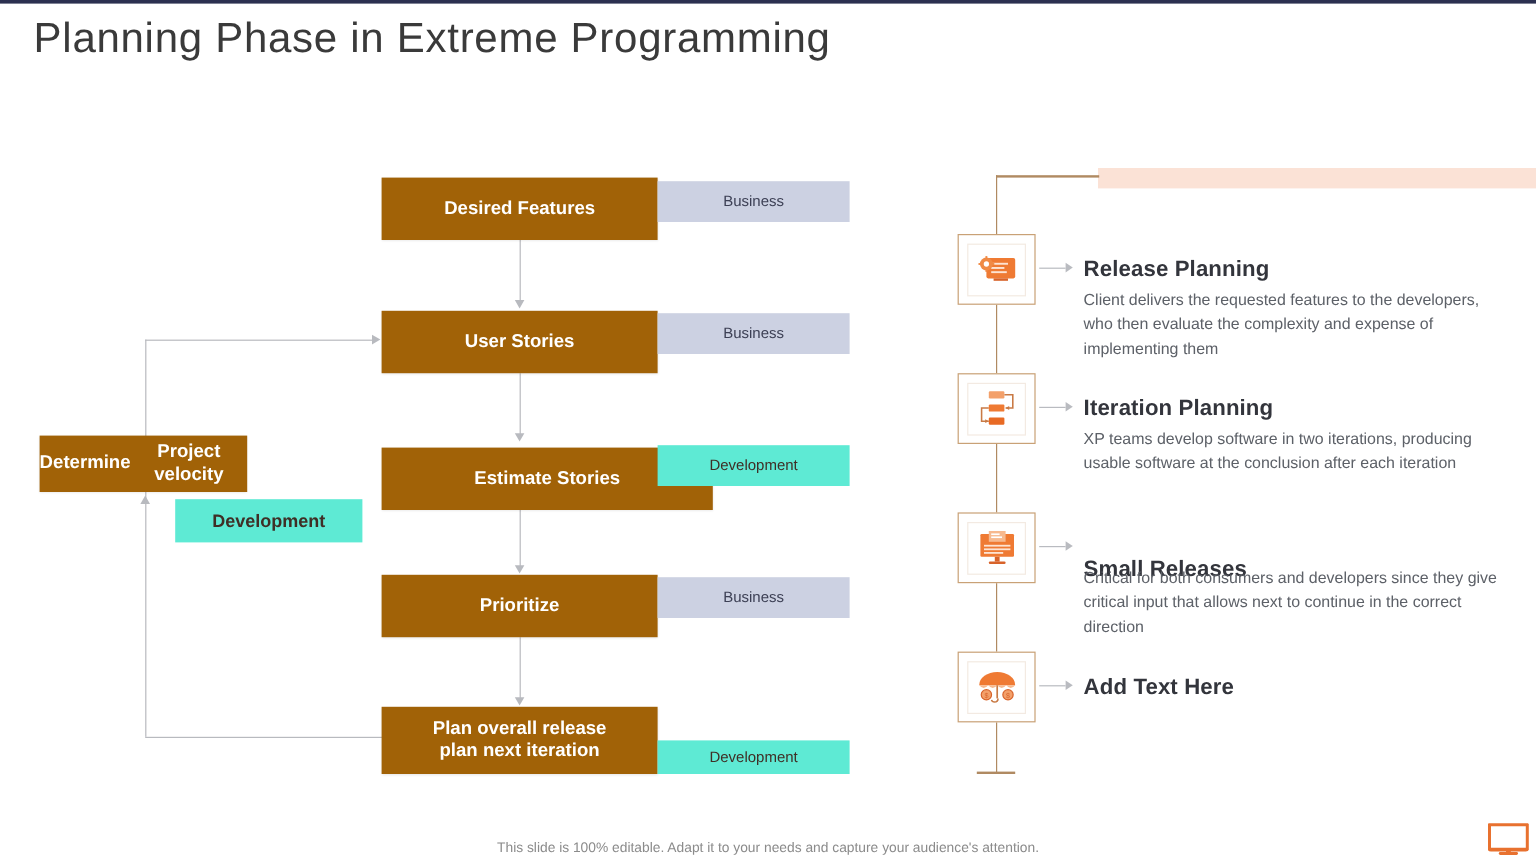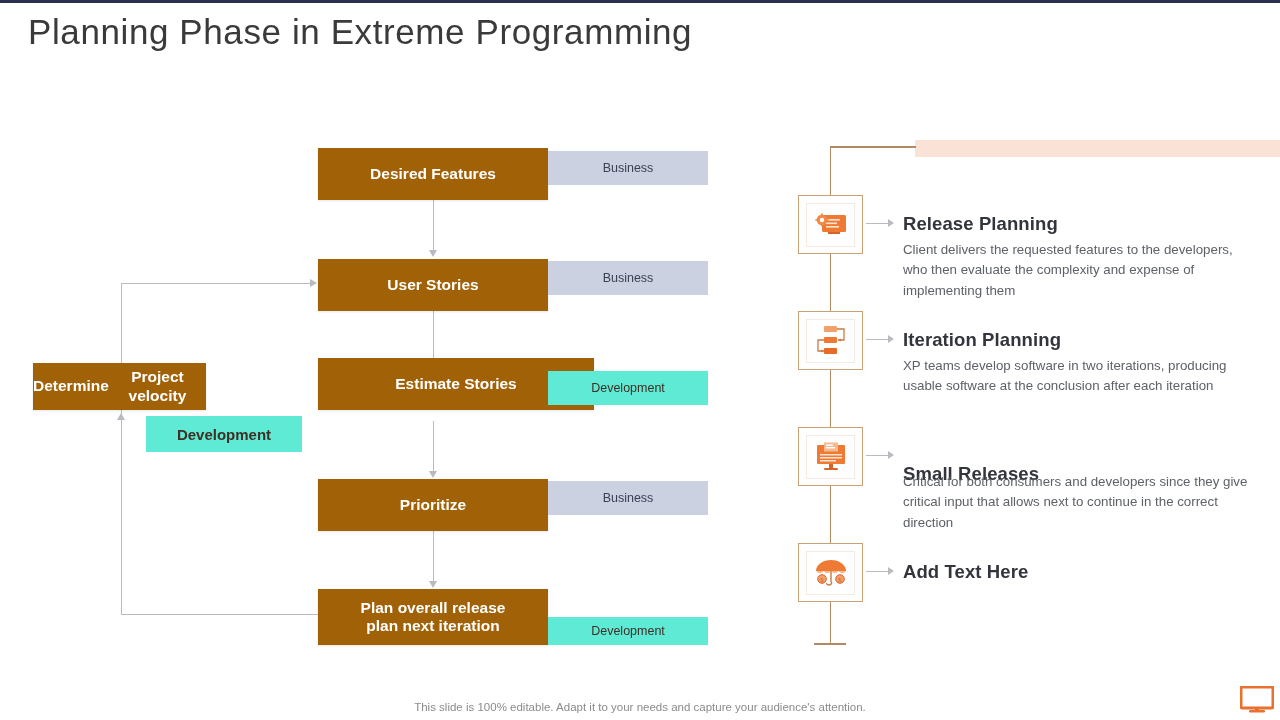--- a/index.html
+++ b/index.html
@@ -128,21 +128,21 @@
     <div class="fnode" style="left:318px;top:148px;width:230px;height:52px;">
       <span>Desired Features</span>
     </div>
     <div class="ftag tag-business" style="left:548px;top:151px;width:160px;height:34px;">Business</div>
 
     <div class="fnode" style="left:318px;top:259px;width:230px;height:52px;">
       <span>User Stories</span>
     </div>
     <div class="ftag tag-business" style="left:548px;top:261px;width:160px;height:34px;">Business</div>
 
-    <div class="fnode" style="left:318px;top:358px;width:276px;height:52px;">
+    <div class="fnode" style="left:318px;top:373px;width:276px;height:52px;">
       <span>Estimate Stories</span>
     </div>
     <div class="ftag tag-development" style="left:548px;top:371px;width:160px;height:34px;">Development</div>
 
     <div class="fnode" style="left:318px;top:479px;width:230px;height:52px;">
       <span>Prioritize</span>
     </div>
     <div class="ftag tag-business" style="left:548px;top:481px;width:160px;height:34px;">Business</div>
 
     <div class="fnode" style="left:318px;top:589px;width:230px;height:56px;flex-direction:column;">

